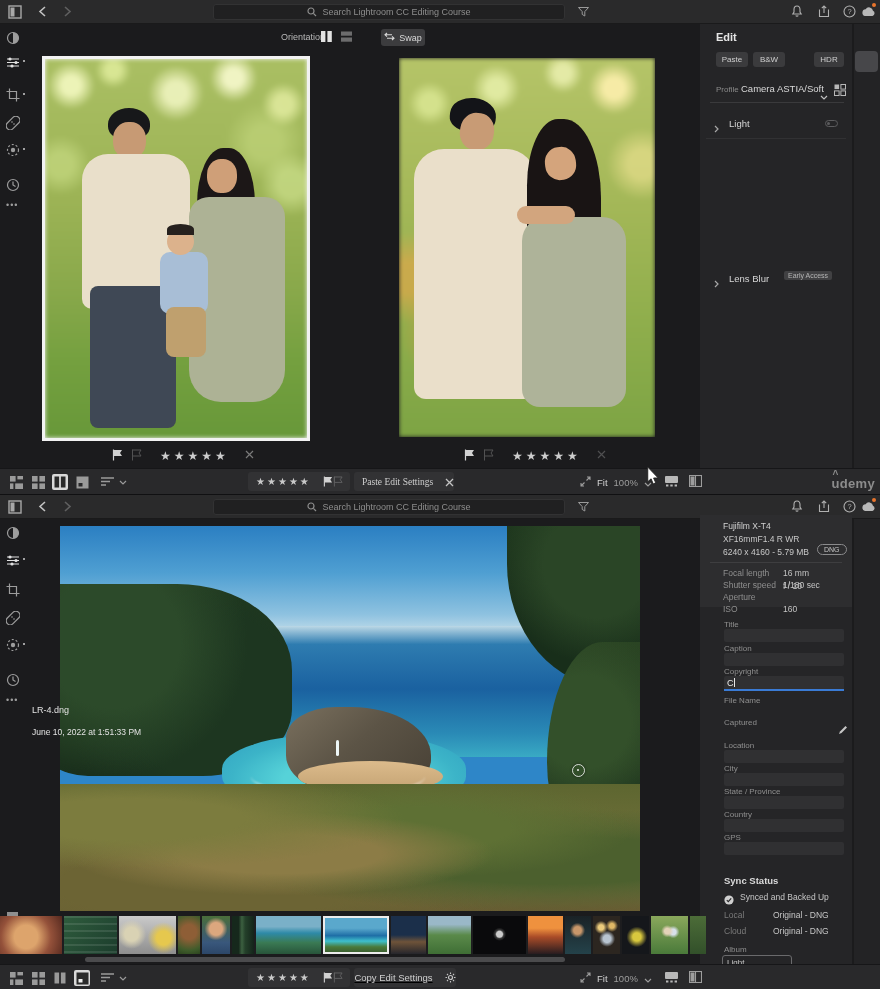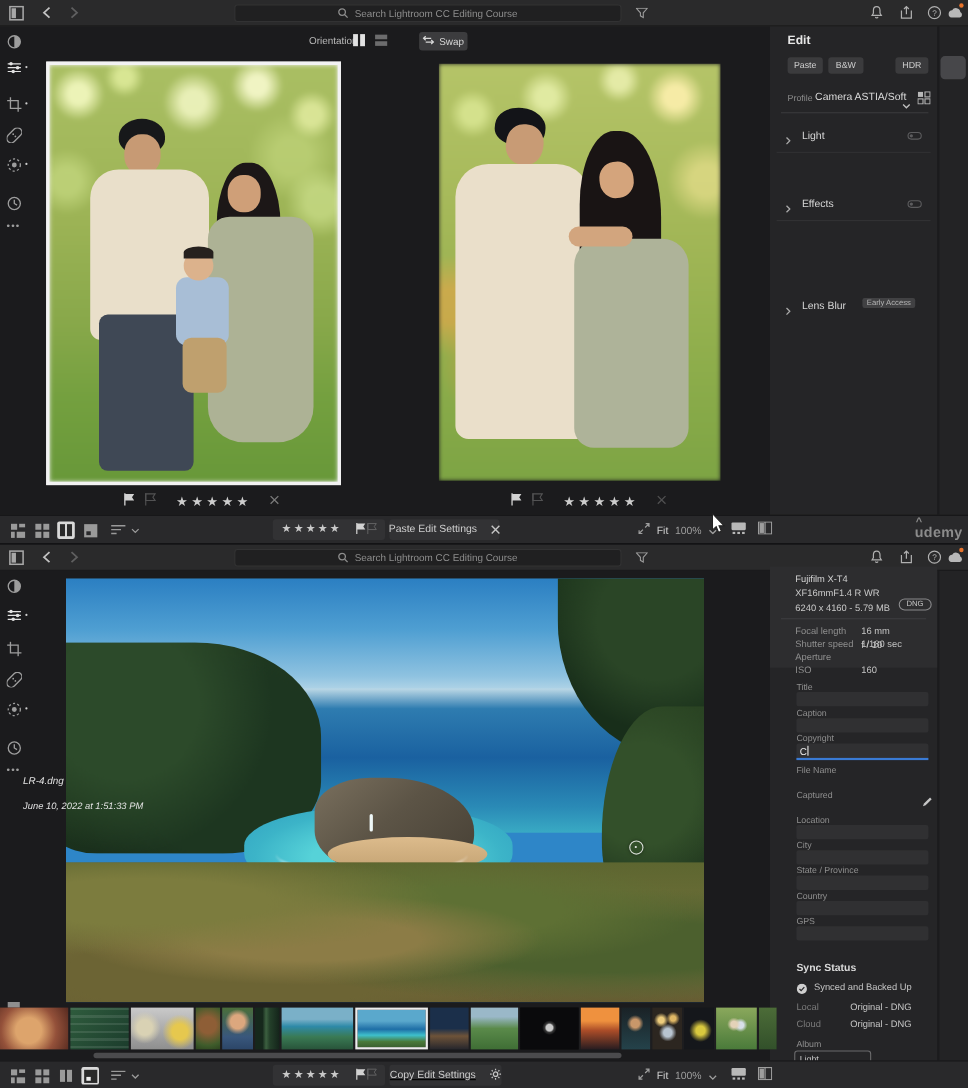--- a/index.html
+++ b/index.html
@@ -72,21 +72,21 @@
   .toggle:before{content:"";position:absolute;left:1px;top:1px;width:3px;height:3px;border-radius:50%;background:#5c5c5e;}
   .badge-pill{background:#414143;border-radius:2px;color:#b5b5b5;font-size:7px;padding:1px 4px;}
 
   .infoblock{position:absolute;left:700px;width:152px;background:#2d2d2f;}
   .ib-line{position:absolute;left:23px;color:#c9c9c9;font-size:8.5px;white-space:nowrap;}
   .dng{position:absolute;border:1px solid #8a8a8c;border-radius:7px;color:#c6c6c6;font-size:7px;padding:1px 6px;}
   .exl{position:absolute;left:23px;color:#8f8f8f;font-size:8.5px;}
   .exv{position:absolute;left:83px;color:#c4c4c4;font-size:8.5px;}
   .flabel{position:absolute;left:24px;color:#8f8f8f;font-size:8px;}
   .finput{position:absolute;left:24px;width:120px;height:13px;background:#303032;border-radius:2px;}
-  .fvalue{position:absolute;left:21px;color:#e2e2e2;font-size:9px;font-style:italic;}
+  .fvalue{position:absolute;left:32px;color:#e2e2e2;font-size:9px;}
   .sync-lbl{color:#7a7a7a;font-size:8.5px;}
   .sync-val{color:#c6c6c6;font-size:8.5px;}
 
   
   .bbar{position:absolute;left:0;width:880px;height:26px;background:#29292b;border-top:1px solid #161618;}
   .view-ic{position:absolute;top:5px;width:16px;height:16px;display:flex;align-items:center;justify-content:center;color:#9a9a9a;border-radius:2px;}
   .view-ic.sel{background:#d9d9d9;color:#2a2a2a;}
   .pill{position:absolute;top:3px;height:19px;background:#323234;border-radius:3px;display:flex;align-items:center;}
   .pill .sep{width:1px;height:11px;background:#4a4a4c;margin:0 6px;}
   .pill-txt{color:#cfcfcf;font-size:9.5px;white-space:nowrap;}
@@ -333,27 +333,20 @@
         </svg></span>
     <div class="abs" style="left:710px;top:102px;width:134px;height:1px;background:#3a3a3c;"></div>
 
     <div class="sect" style="top:108px;">
       <span class="chev"><svg width="5" height="8" viewBox="0 0 5 8">
             <path d="M1 1 L4 4 L1 7" fill="none" stroke="#a8a8a8" stroke-width="1.2"></path>
           </svg></span>
       <span class="slabel">Light</span>
       <span class="toggle"></span>
     </div>
-    <div class="sect" style="top:170px;">
-      <span class="chev"><svg width="5" height="8" viewBox="0 0 5 8">
-            <path d="M1 1 L4 4 L1 7" fill="none" stroke="#a8a8a8" stroke-width="1.2"></path>
-          </svg></span>
-      <span class="slabel">Effects</span>
-      <span class="toggle"></span>
-    </div>
     <div class="sect" style="top:263px;border-bottom:none;">
       <span class="chev"><svg width="5" height="8" viewBox="0 0 5 8">
             <path d="M1 1 L4 4 L1 7" fill="none" stroke="#a8a8a8" stroke-width="1.2"></path>
           </svg></span>
       <span class="slabel">Lens Blur</span>
       <span class="badge-pill abs" style="left:78px;top:8px;">Early Access</span>
     </div>
 
     <div class="rail" style="top:24px;height:444px;"></div>
     <span class="rail-ic" style="top:31px;"><svg width="14" height="14" viewBox="0 0 14 14">
@@ -434,21 +427,21 @@
         <span><svg width="10" height="11" viewBox="0 0 11 12">
               <path d="M1.5 0.5 V11.5" stroke="#d2d2d2" stroke-width="1.2"></path>
               <path d="M1.5 1 H10 L8 4 L10 7 H1.5 Z" fill="#d2d2d2"></path>
             </svg></span>
         <span style="width:4px;"></span>
         <span style="opacity:.45;"><svg width="10" height="11" viewBox="0 0 11 12">
               <path d="M1.5 0.5 V11.5" stroke="#9a9a9a" stroke-width="1"></path>
               <path d="M1.5 1 H10 L8 4 L10 7 H1.5 Z" fill="none" stroke="#9a9a9a" stroke-width="1"></path>
             </svg></span>
       </div>
-      <div class="pill" style="left:354px;width:100px;padding:0 8px;justify-content:center;">
+      <div class="pill" style="left:354px;width:100px;padding:0 8px;justify-content:space-between;font-family:Liberation Serif, serif;">
         <span class="pill-txt">Paste Edit Settings</span>
         <span class="sep"></span>
         <span><svg width="9" height="9" viewBox="0 0 9 9">
               <path d="M1 1 L8 8 M8 1 L1 8" stroke="#c4c4c4" stroke-width="1.3"></path>
             </svg></span>
       </div>
 
       <div class="zoomgrp" style="left:580px;">
         <span><svg width="11" height="11" viewBox="0 0 11 11">
               <path d="M7 1 H10 V4 M10 1 L6.5 4.5 M4 10 H1 V7 M1 10 L4.5 6.5" fill="none" stroke="#9d9d9d" stroke-width="1.1"></path>

